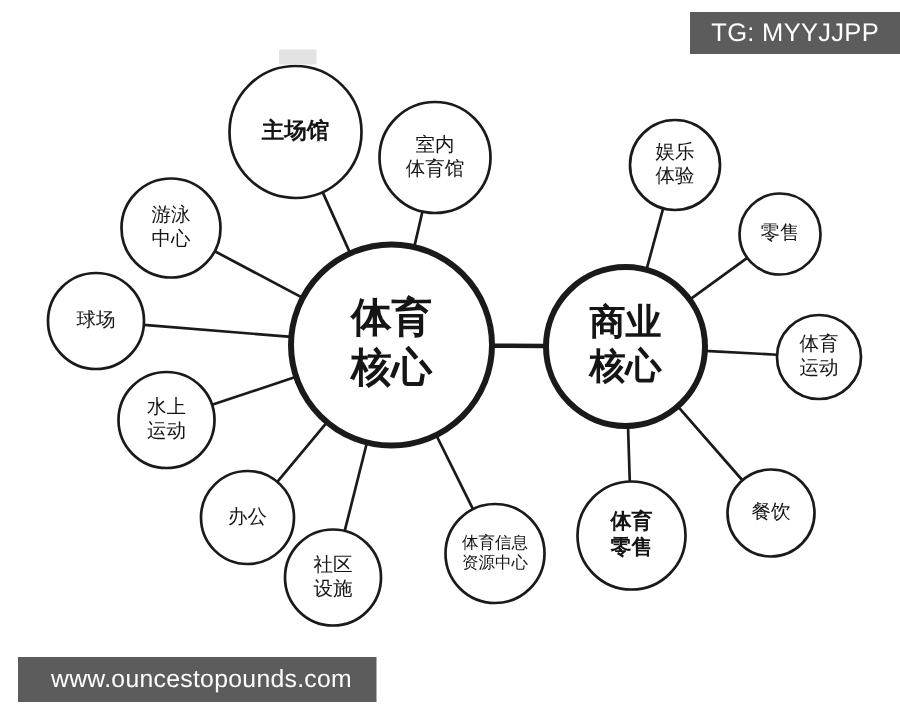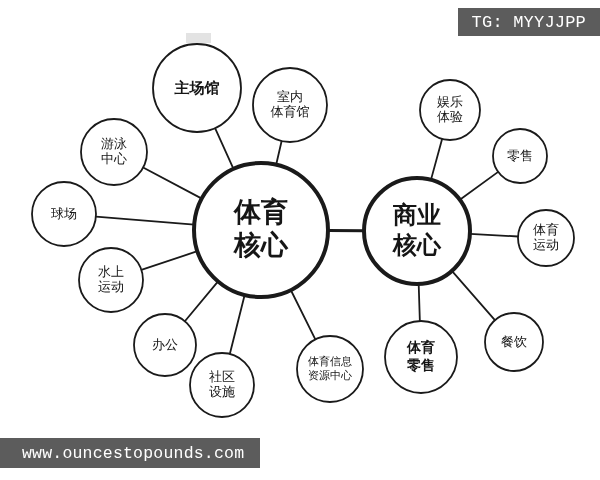--- a/index.html
+++ b/index.html
@@ -22,36 +22,36 @@
     top: 0;
     width: 600px;
     height: 480px;
   }
 
   
   .chip {
     position: absolute;
     background: #5c5c5c;
     color: #ffffff;
-    font-family: Liberation Mono, monospace;
+    font-family: Liberation Sans, sans-serif;
     display: flex;
     align-items: center;
     justify-content: center;
     letter-spacing: 0.2px;
     white-space: nowrap;
   }
   #tg-badge {
     right: 0px;
     top: 8px;
     height: 28px;
     padding: 0 14px;
     font-size: 17px;
   }
   #site-watermark {
-    left: 0px;
+    left: 12px;
     bottom: 12px;
     height: 30px;
     padding: 0 16px 0 22px;
     font-size: 16.5px;
   }
 
   
   #grey-artifact {
     position: absolute;
     left: 186px;

